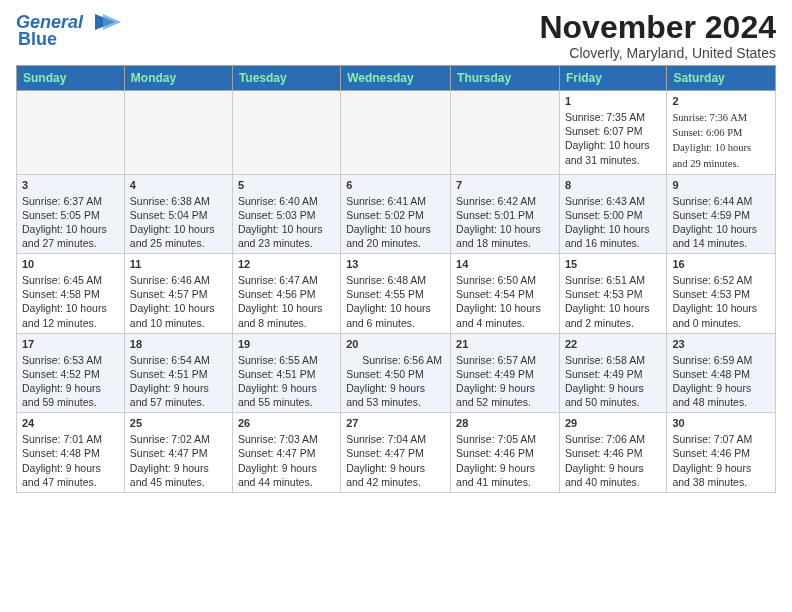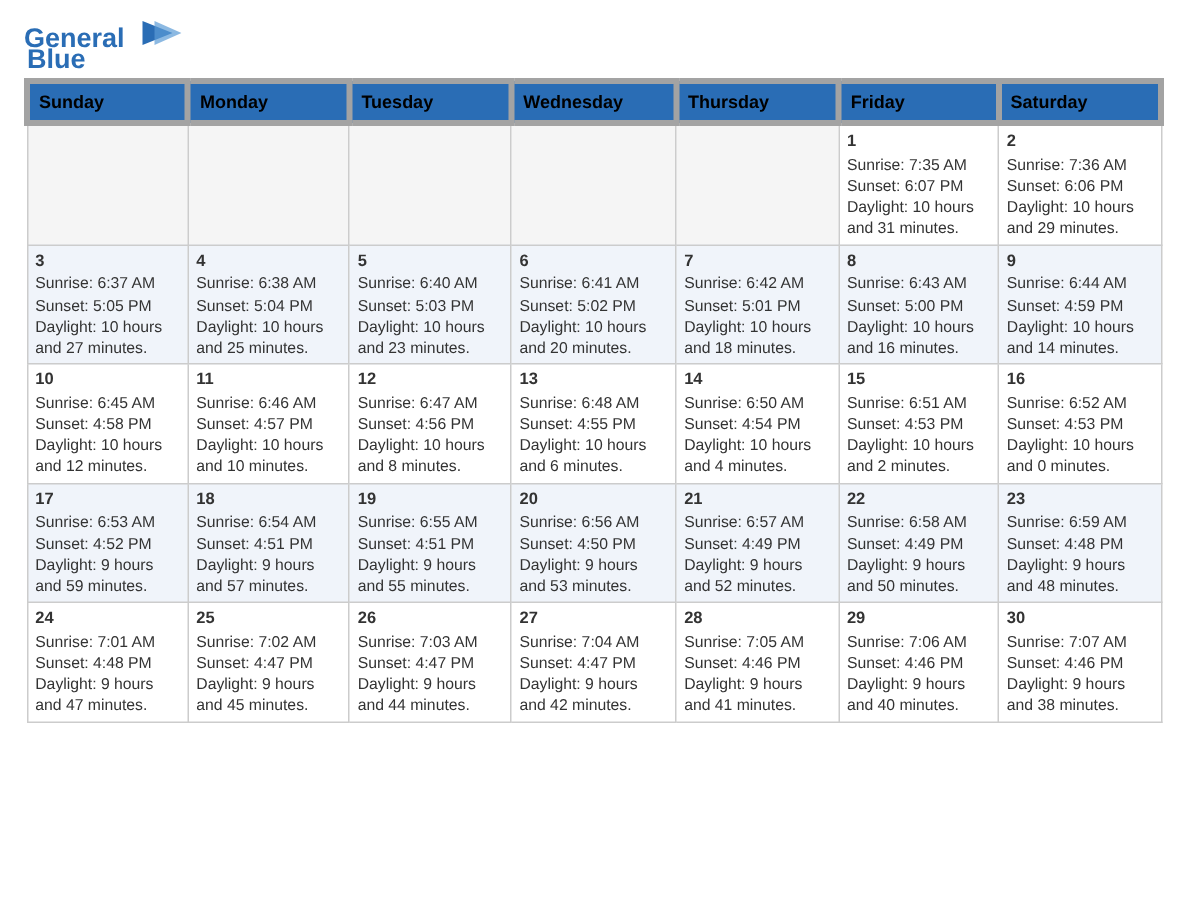--- a/index.html
+++ b/index.html
@@ -51,26 +51,26 @@
       font-weight: normal;
       color: #444;
     }
     .calendar {
       width: 100%;
       border-collapse: collapse;
       font-size: 10.5px;
     }
     .calendar thead tr th {
       background: #2a6db5;
-      color: #000000;
+      color: #86efac;
       text-align: left;
       padding: 5px 6px;
       font-size: 12px;
       font-weight: bold;
-      border: 4px solid #a3a3a3;
+      border: 1px solid #a3a3a3;
     }
     .calendar tbody tr td {
       border: 1px solid #ccc;
       vertical-align: top;
       padding: 3px 5px;
       width: 113px;
       min-height: 72px;
       background: #fff;
       color: #333;
       line-height: 1.35;
@@ -90,32 +90,34 @@
       display: block;
       margin-bottom: 1px;
     }
   </style>
 </head>
 <body>
 
 <div class="page">
   <div class="header-row">
     <div class="logo">
-      <div style="display:flex;align-items:flex-end;">
+      <div style="display:flex;align-items:center;font-style:italic;">
         <span class="logo-text">
           <span class="blue">General</span>
         </span>
         <svg class="logo-icon" viewBox="0 0 36 24">
           <polygon points="10,4 30,12 10,20" fill="#2a6db5"></polygon>
           <polygon points="18,4 36,12 18,20" fill="#5b9bd5" opacity="0.7"></polygon>
         </svg>
       </div>
       <span class="logo-text" style="color:#2a6db5;font-size:18px;font-weight:bold;margin-top:-4px;margin-left:2px;">Blue</span>
     </div>
     <div class="title-block">
+      <h1>November 2024</h1>
+      <h2>Cloverly, Maryland, United States</h2>
     </div>
   </div>
 
   <table class="calendar">
     <thead>
       <tr>
         <th>Sunday</th>
         <th>Monday</th>
         <th>Tuesday</th>
         <th>Wednesday</th>
@@ -128,21 +130,21 @@
     <tr>
           <td class="empty"></td>
           <td class="empty"></td>
           <td class="empty"></td>
           <td class="empty"></td>
           <td class="empty"></td>
           <td><span class="day-num">1</span><span style="white-space: pre-wrap;">Sunrise: 7:35 AM
 Sunset: 6:07 PM
 Daylight: 10 hours
 and 31 minutes.</span></td>
-          <td><span class="day-num">2</span><span style="white-space: pre-wrap;">Sunrise: 7:36 AM
+          <td><span class="day-num">2</span><span style="white-space: pre-wrap; font-family: Liberation Serif, serif;">Sunrise: 7:36 AM
 Sunset: 6:06 PM
 Daylight: 10 hours
 and 29 minutes.</span></td>
         </tr>
         <tr>
           <td><span class="day-num">3</span><span style="white-space: pre-wrap; margin-top: 20px;">Sunrise: 6:37 AM
 Sunset: 5:05 PM
 Daylight: 10 hours
 and 27 minutes.</span></td>
           <td><span class="day-num">4</span><span style="white-space: pre-wrap;">Sunrise: 6:38 AM
@@ -206,21 +208,21 @@
 Daylight: 9 hours
 and 59 minutes.</span></td>
           <td><span class="day-num">18</span><span style="white-space: pre-wrap;">Sunrise: 6:54 AM
 Sunset: 4:51 PM
 Daylight: 9 hours
 and 57 minutes.</span></td>
           <td><span class="day-num">19</span><span style="white-space: pre-wrap;">Sunrise: 6:55 AM
 Sunset: 4:51 PM
 Daylight: 9 hours
 and 55 minutes.</span></td>
-          <td><span class="day-num">20</span><span style="white-space: pre-wrap;">Sunrise: 6:56 AM
+          <td><span class="day-num">20</span><span style="white-space: pre-wrap; margin-left: 16px;">Sunrise: 6:56 AM
 Sunset: 4:50 PM
 Daylight: 9 hours
 and 53 minutes.</span></td>
           <td><span class="day-num">21</span><span style="white-space: pre-wrap;">Sunrise: 6:57 AM
 Sunset: 4:49 PM
 Daylight: 9 hours
 and 52 minutes.</span></td>
           <td><span class="day-num">22</span><span style="white-space: pre-wrap;">Sunrise: 6:58 AM
 Sunset: 4:49 PM
 Daylight: 9 hours

